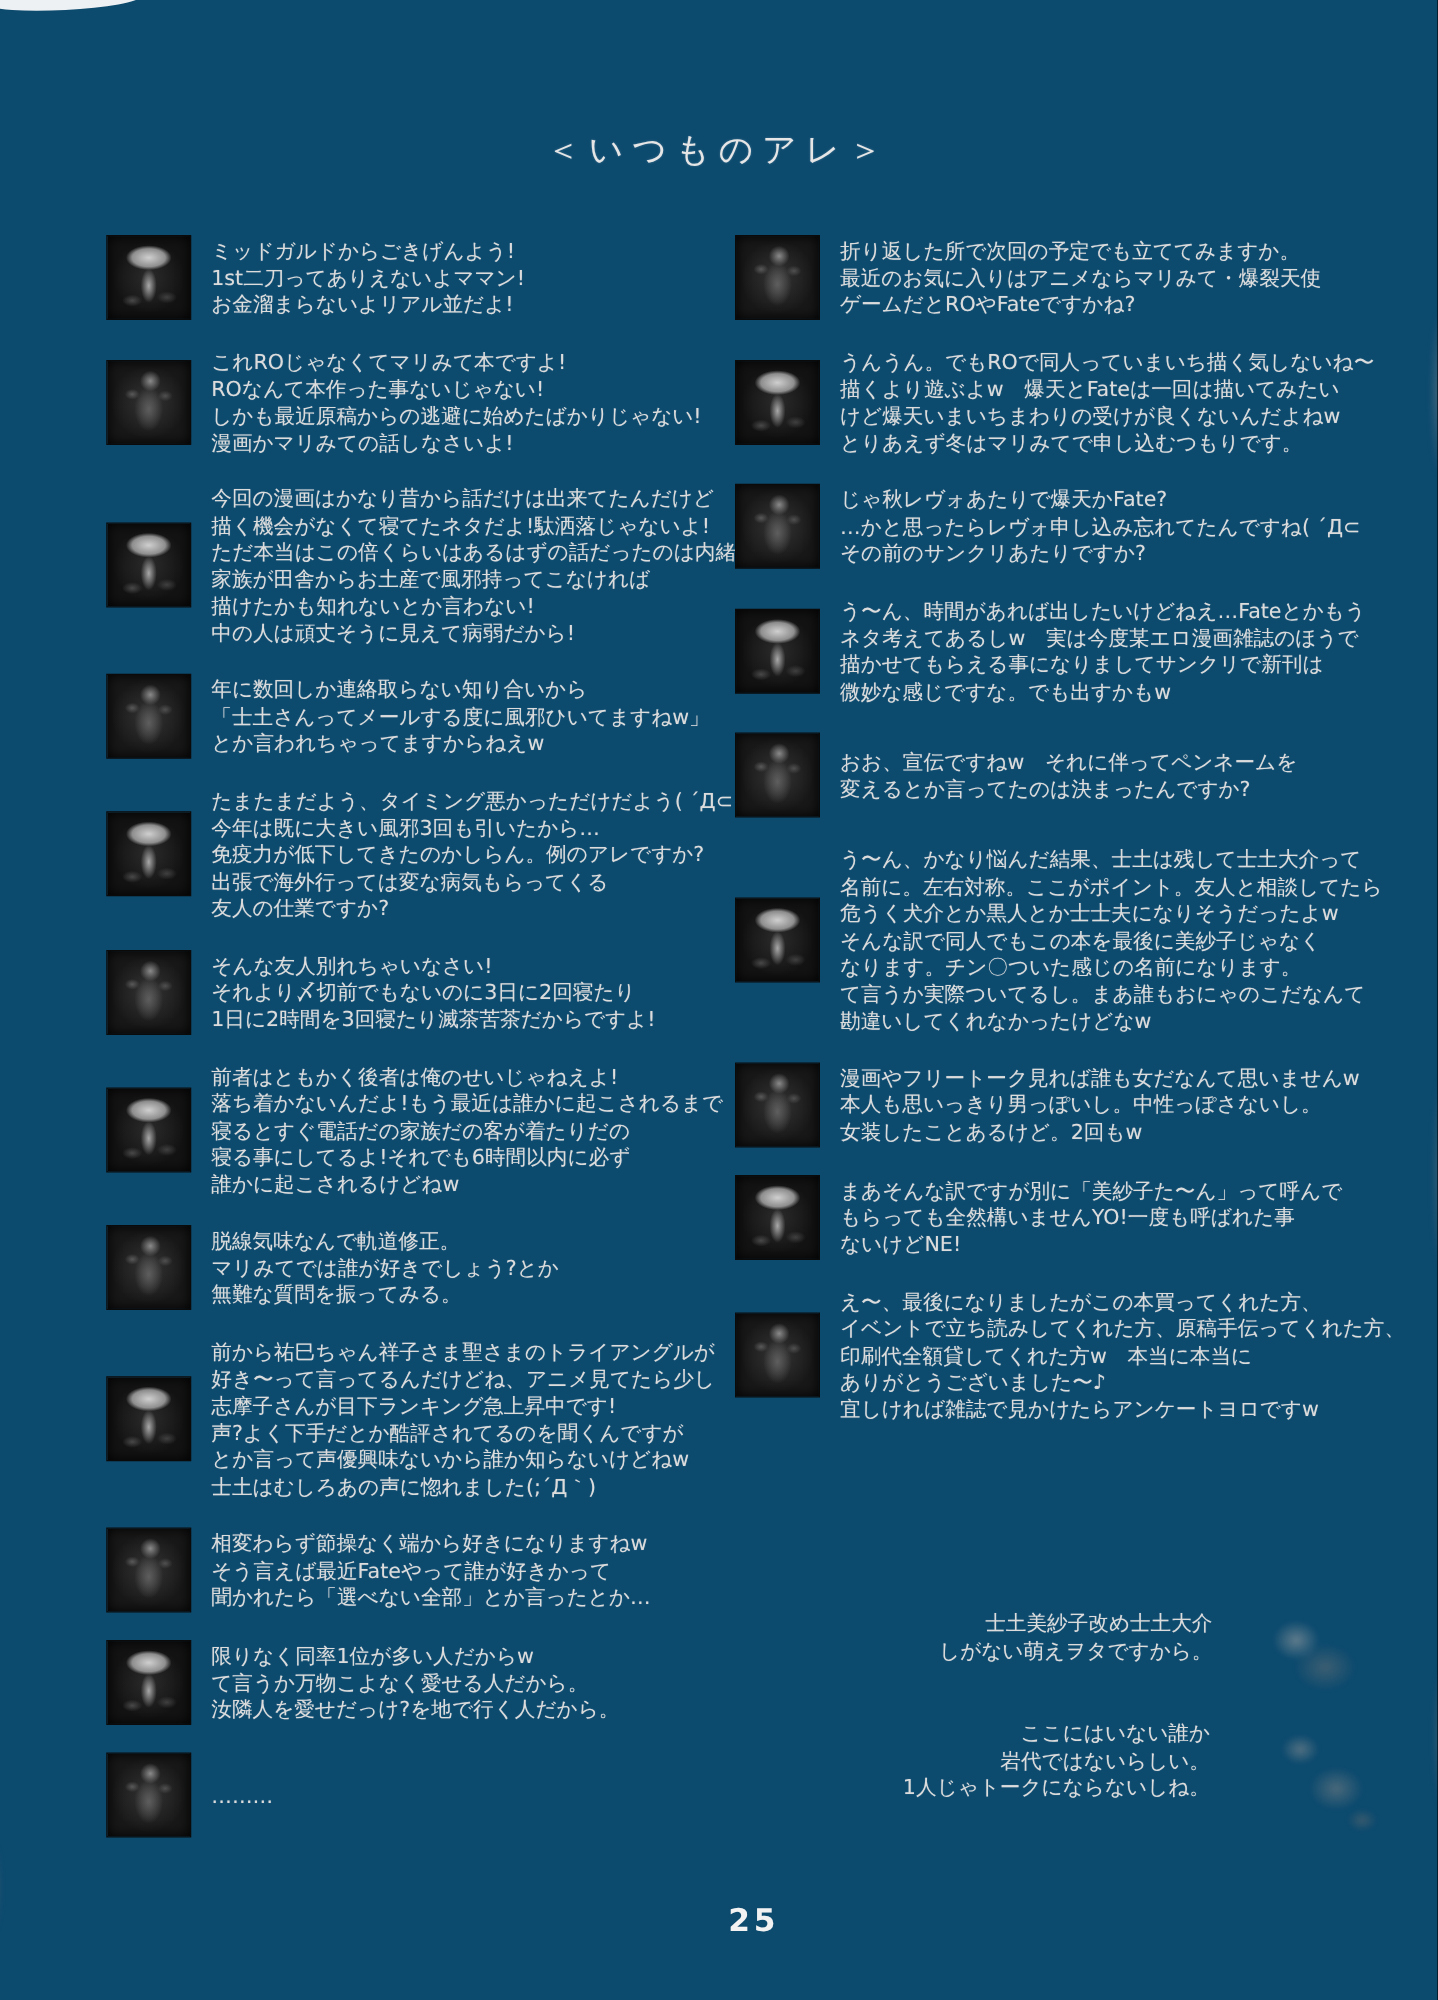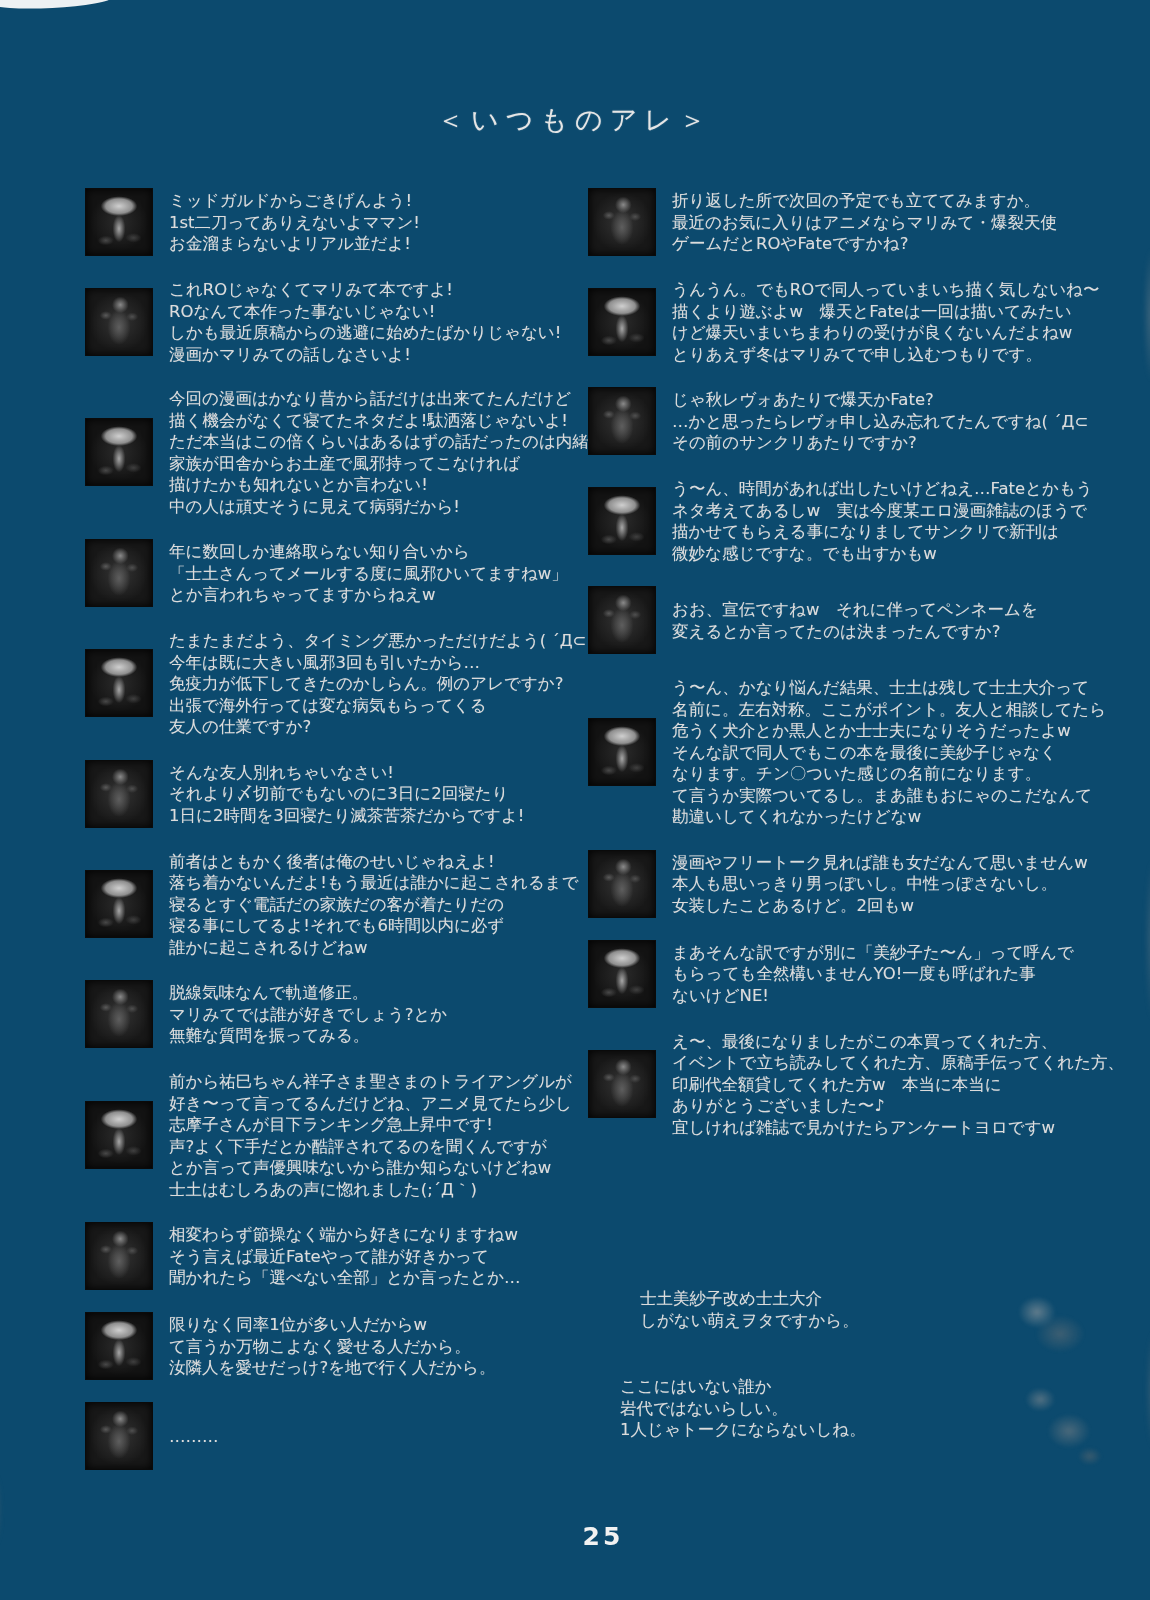--- a/index.html
+++ b/index.html
@@ -46,21 +46,21 @@
       radial-gradient(ellipse 7px 5px at 70% 42%, rgba(130,130,130,.45), transparent 85%),
       radial-gradient(ellipse 34px 34px at 50% 50%, #343434, #181818 88%);
   }
   .text{padding-top:1px;}
   .line{
     font-size:16.5px;line-height:21.5px;
     white-space:nowrap;color:#dcdcdc;
     text-shadow:0 0 1px rgba(255,255,255,.3);
   }
   
-  .footnote{position:absolute;}
+  .footnote{position:absolute;text-align:right;}
   .fn-1{top:1288px;left:640px;width:330px;}
   .fn-2{top:1376px;left:620px;width:348px;}
   .footnote .line{white-space:nowrap;}
   
   .faint{position:absolute;filter:blur(1.5px);}
   .faint-a{left:995px;top:1278px;width:105px;height:90px;
     background:
       radial-gradient(ellipse 26px 22px at 40% 38%, rgba(165,165,165,.55), transparent 72%),
       radial-gradient(ellipse 34px 26px at 62% 62%, rgba(120,120,120,.45), transparent 72%);
   }

